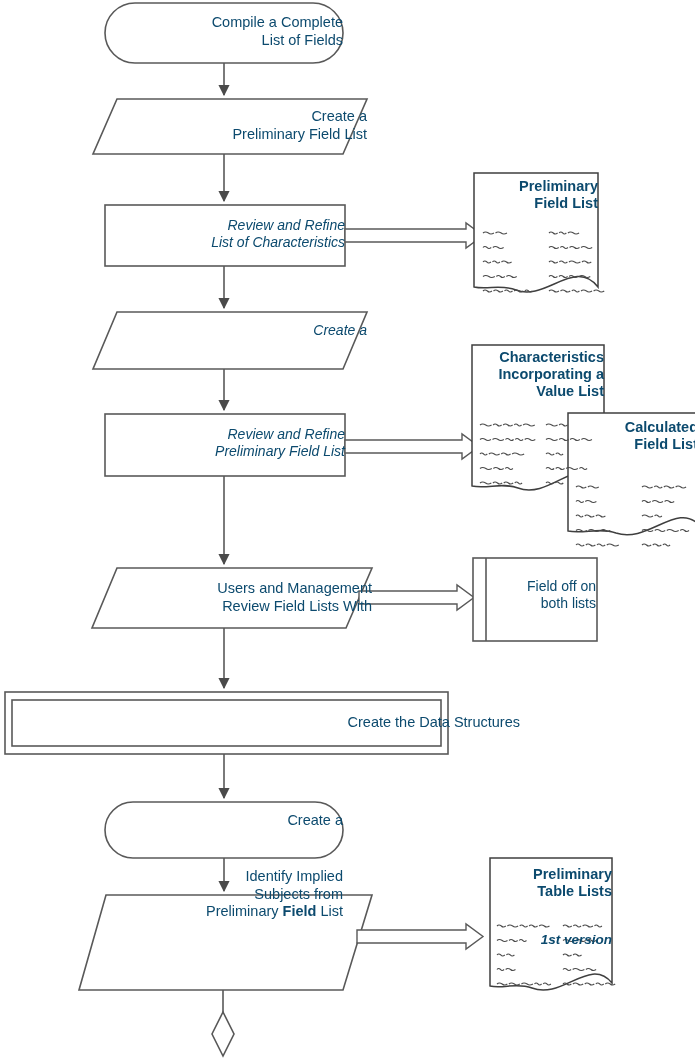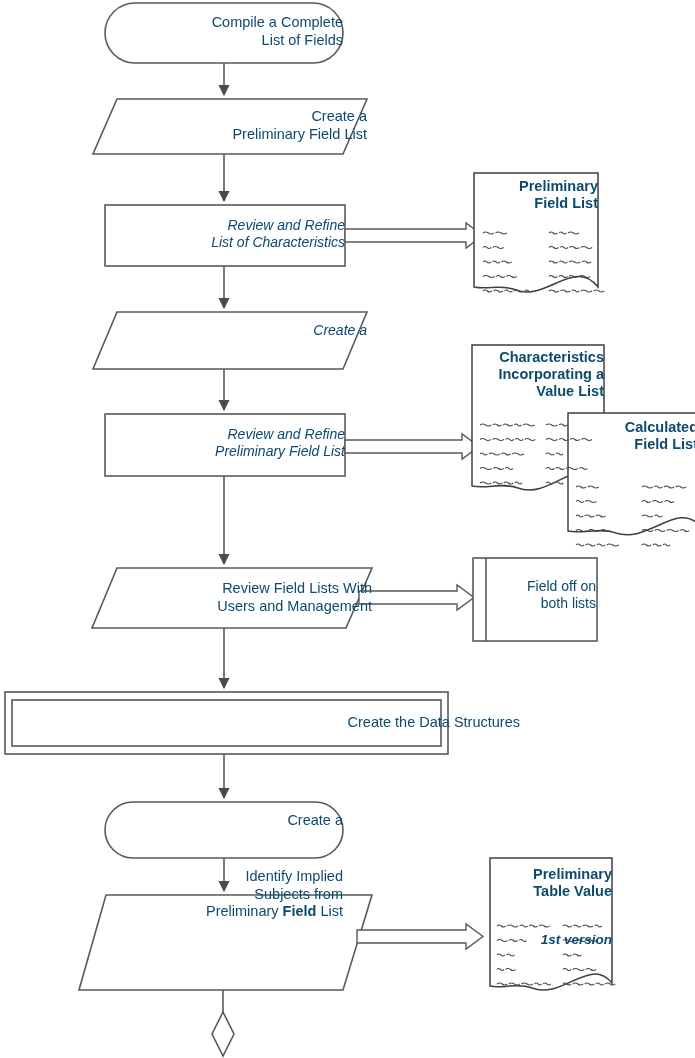--- a/index.html
+++ b/index.html
@@ -239,22 +239,22 @@
   <div class="lbl t-ital" style="left:93px; top:322px; width:274px;">
     <div>Create a</div>
   </div>
 
   <div class="lbl t-ital" style="left:105px; top:426px; width:240px;">
     <div>Review and Refine</div>
     <div>Preliminary Field List</div>
   </div>
 
   <div class="lbl t-proc" style="left:92px; top:580px; width:280px;">
+    <div>Users and Management</div>
     <div>Review Field Lists With</div>
-    <div>Users and Management</div>
   </div>
 
   <div class="lbl t-proc" style="left:12px; top:714px; width:508px;">
     <div>Create the Data Structures</div>
   </div>
 
   <div class="lbl t-proc" style="left:105px; top:812px; width:238px;">
     <div>Create a</div>
   </div>
 
@@ -277,21 +277,21 @@
     <div>Value List</div>
   </div>
 
   <div class="lbl t-doc-title" style="left:568px; top:419px; width:130px;">
     <div>Calculated</div>
     <div>Field List</div>
   </div>
 
   <div class="lbl t-doc-title" style="left:490px; top:866px; width:122px;">
     <div>Preliminary</div>
-    <div>Table Value</div>
+    <div>Table Lists</div>
     <div class="t-doc-sub">1st version</div>
   </div>
 
   <div class="lbl t-small" style="left:488px; top:578px; width:108px;">
     <div>Field off on</div>
     <div>both lists</div>
   </div>
 
 </div>
 

